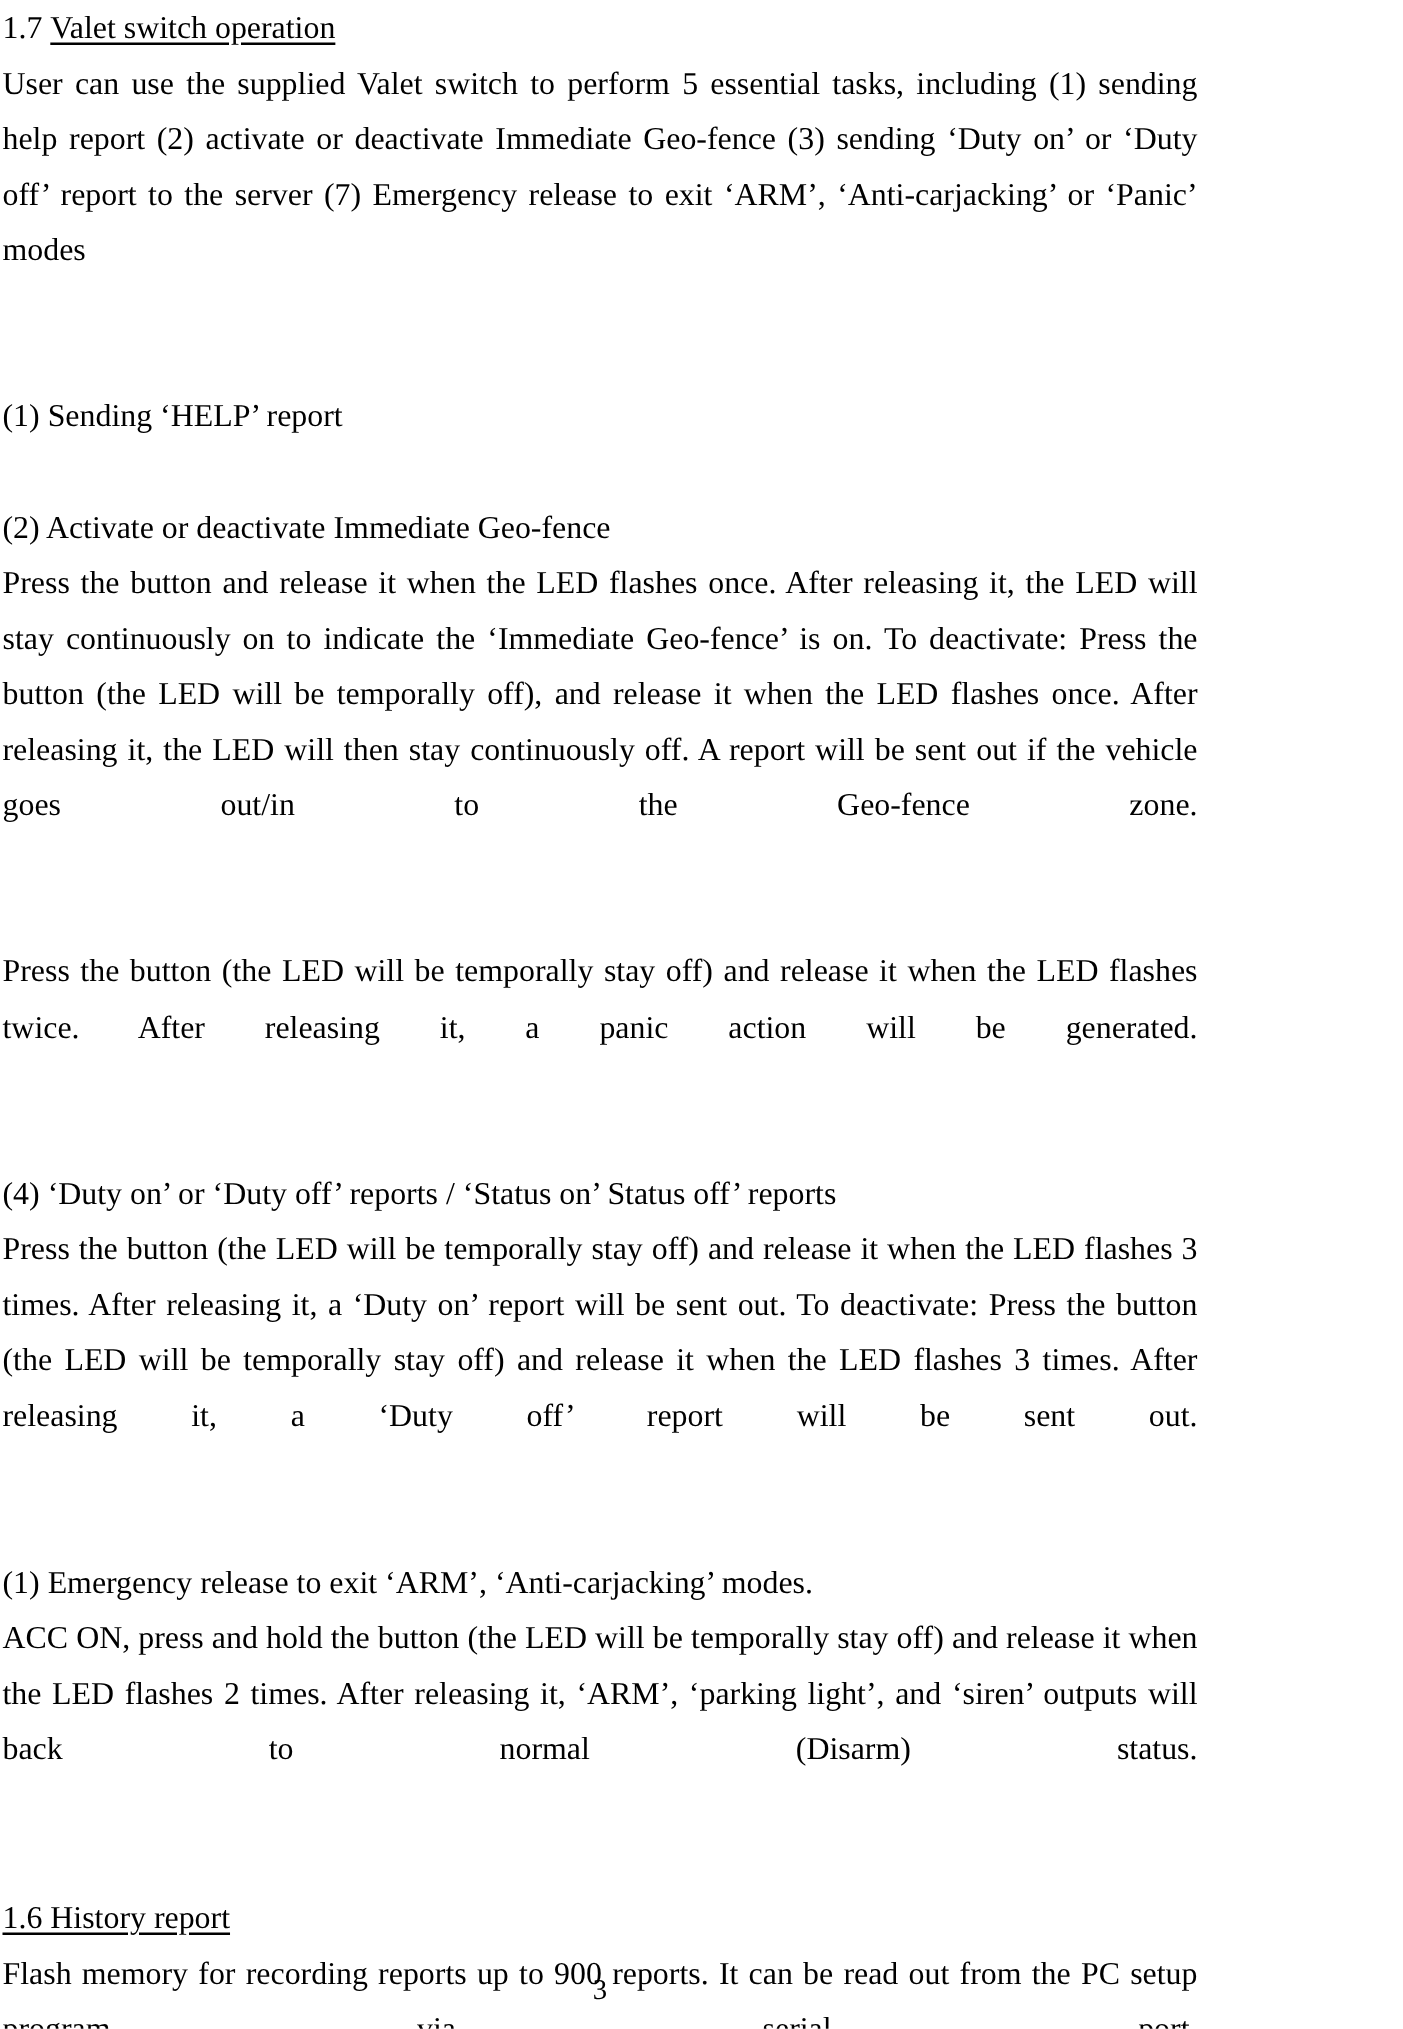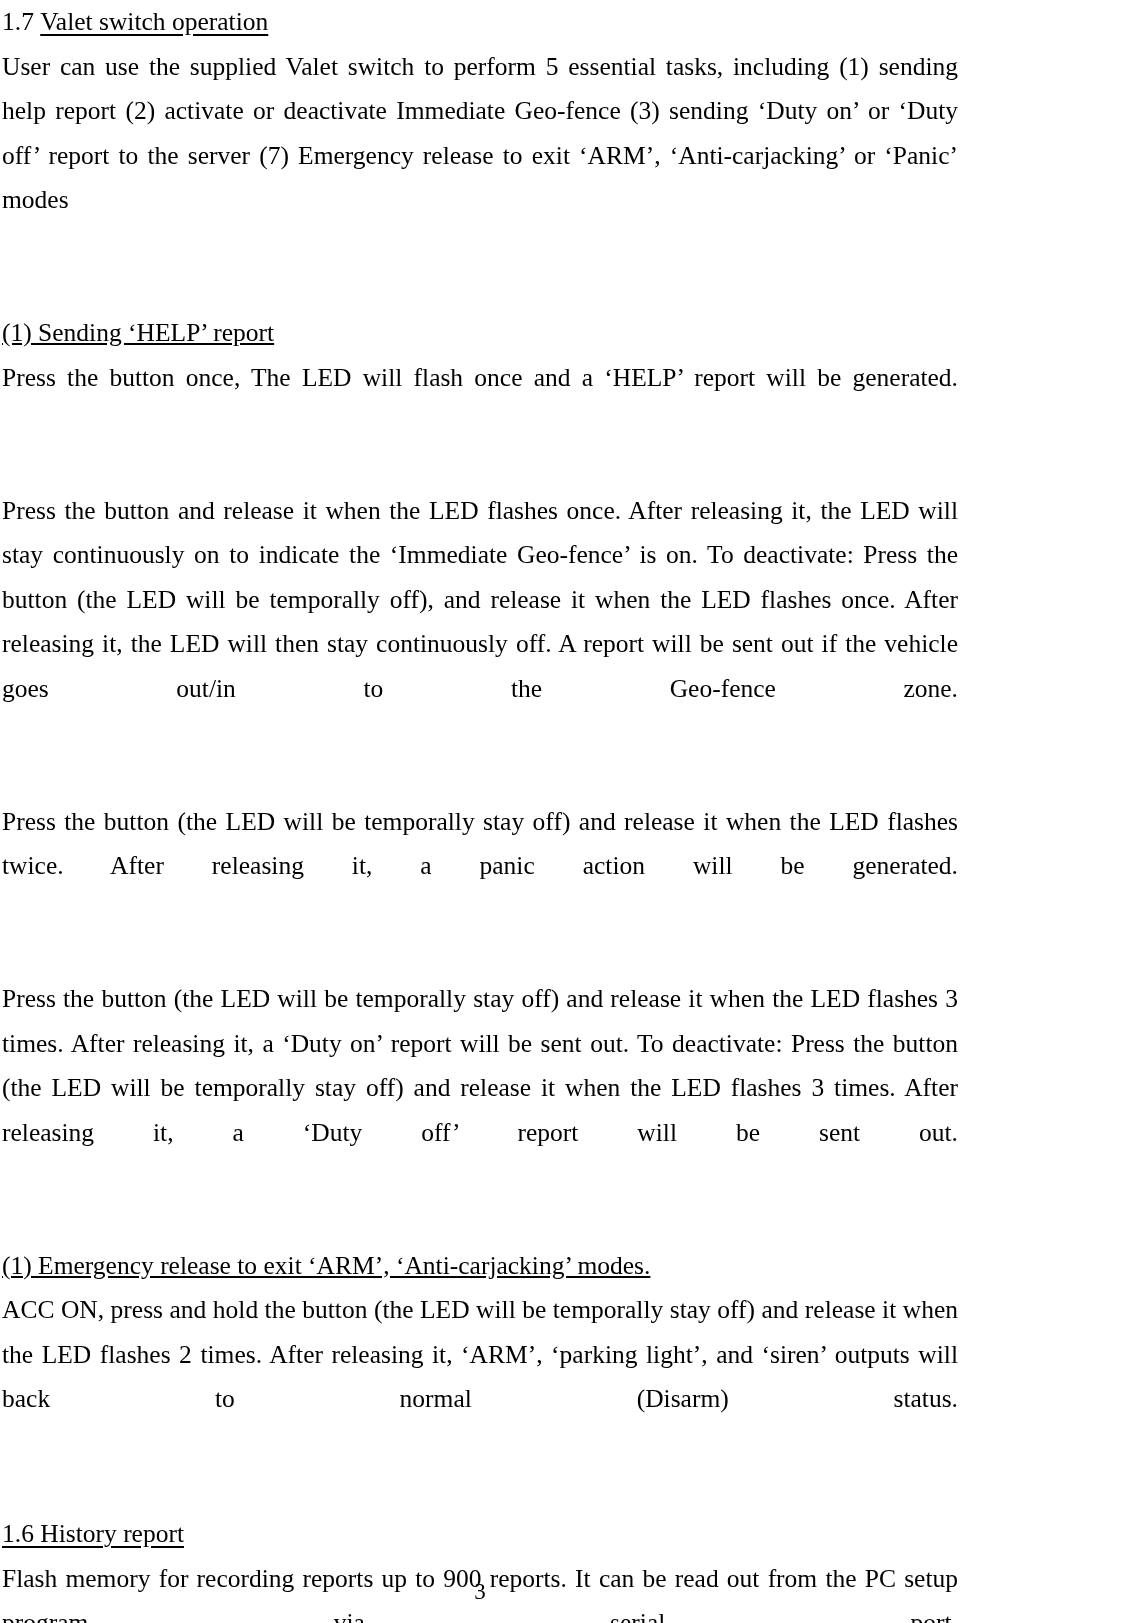--- a/index.html
+++ b/index.html
@@ -50,21 +50,20 @@
     margin: 0;
   }
   
   p.para::after {
     content: "";
     display: inline-block;
     width: 100%;
   }
   .nojust {
     text-align: right;
-    text-decoration: underline;
   }
   .nojust::after { display: none !important; }
   .tight {
     line-height: 37px;
   }
   .gap-md { height: 44px; }
   .gap-lg { height: 46px; }
   .page-number {
     position: absolute;
     left: 0;
@@ -79,32 +78,33 @@
 <body>
 
 <div class="page">
 
   <div class="heading"><span class="plain">1.7</span><span class="plain">&nbsp;</span><span class="u">Valet switch operation </span></div>
   <p class="para">User can use the supplied Valet switch to perform 5 essential tasks, including (1) sending help report (2) activate or deactivate Immediate Geo-fence (3) sending ‘Duty on’ or ‘Duty off’ report to the server (7) Emergency release to exit ‘ARM’, ‘Anti-carjacking’ or ‘Panic’ modes</p>
 
   <div class="gap-md"></div>
 
   <p class="para nojust">(1) Sending ‘HELP’ report</p>
-  <p class="para">Press the button once, The LED will flash once and a ‘HELP’ report will be generated.</p>
 
   <div class="gap-md"></div>
 
+  <p class="para nojust">(2) Activate or deactivate Immediate Geo-fence</p>
   <p class="para">Press the button and release it when the LED flashes once. After releasing it, the LED will stay continuously on to indicate the ‘Immediate Geo-fence’ is on. To deactivate: Press the button (the LED will be temporally off), and release it when the LED flashes once. After releasing it, the LED will then stay continuously off. A report will be sent out if the vehicle goes out/in to the Geo-fence zone.</p>
 
   <div class="gap-md"></div>
 
   <p class="para">Press the button (the LED will be temporally stay off) and release it when the LED flashes twice. After releasing it, a panic action will be generated.</p>
 
   <div class="gap-md"></div>
 
+  <p class="para nojust">(4) ‘Duty on’ or ‘Duty off’ reports / ‘Status on’ Status off’ reports</p>
   <p class="para">Press the button (the LED will be temporally stay off) and release it when the LED flashes 3 times. After releasing it, a ‘Duty on’ report will be sent out. To deactivate: Press the button (the LED will be temporally stay off) and release it when the LED flashes 3 times. After releasing it, a ‘Duty off’ report will be sent out.</p>
 
   <div class="gap-md"></div>
 
   <p class="para nojust tight">(1) Emergency release to exit ‘ARM’, ‘Anti-carjacking’ modes.</p>
   <p class="para tight">ACC ON, press and hold the button (the LED will be temporally stay off) and release it when the LED flashes 2 times. After releasing it, ‘ARM’, ‘parking light’, and ‘siren’ outputs will back to normal (Disarm) status.</p>
 
   <div class="gap-lg"></div>
 
   <div class="heading"><span class="u">1.6 History report</span></div>

